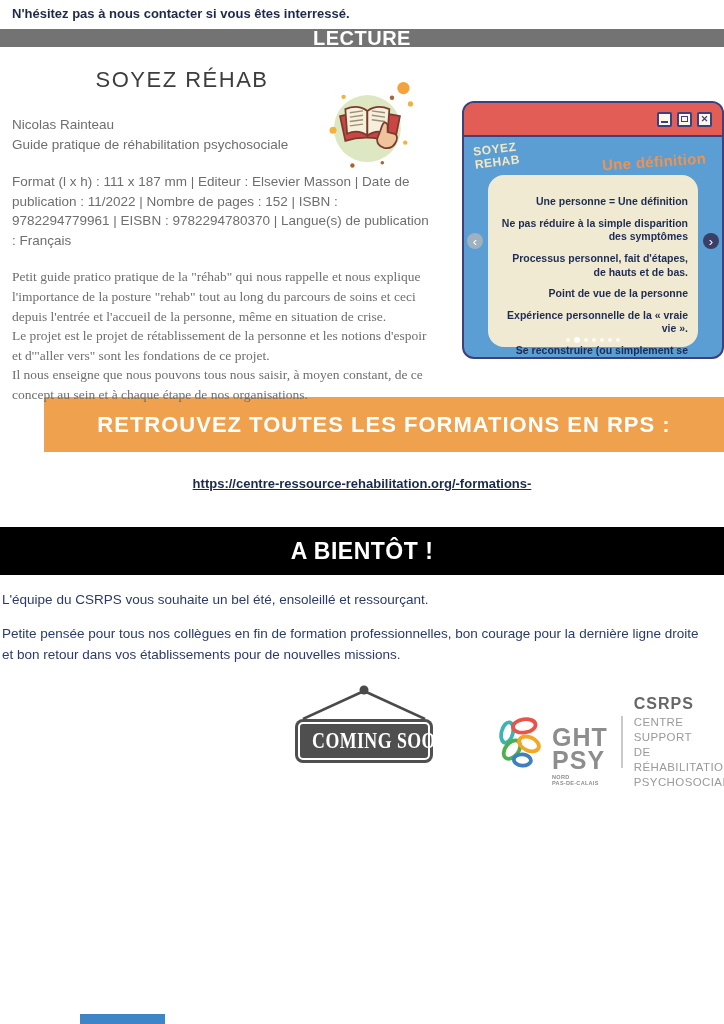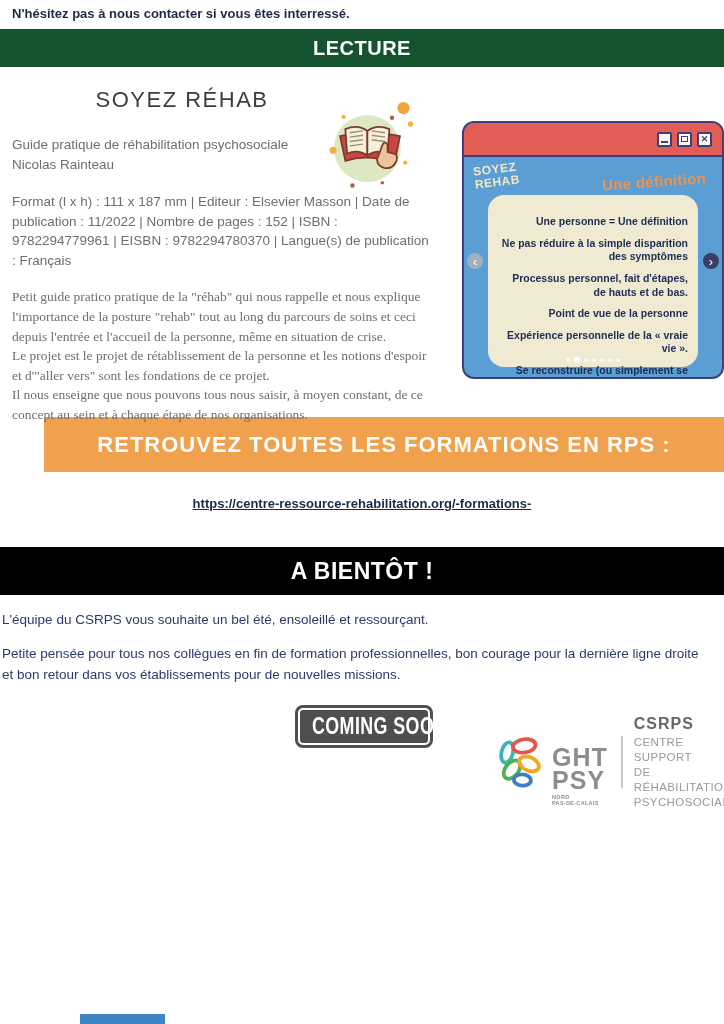--- a/index.html
+++ b/index.html
@@ -3,21 +3,21 @@
 <meta charset="utf-8">
 <style>
   * { margin:0; padding:0; box-sizing:border-box; }
   html,body { background:#ffffff; }
   body { font-family:"Liberation Sans", sans-serif; }
   .page { position:relative; width:724px; height:1024px; background:#fff; overflow:hidden; }
 
   .intro { padding:6px 12px 8px; font-size:13px; font-weight:700; color:#1f2847; }
 
   .banner { display:flex; align-items:center; justify-content:center; color:#fff; font-weight:700; }
-  .banner-teal { height:38px; background:#14532d; font-size:20px; letter-spacing:.5px; }
+  .banner-teal { height:18px; background:#737373; font-size:20px; letter-spacing:.5px; }
   .banner-orange { height:55px; background:#f0a14d; font-size:22px; font-weight:800; letter-spacing:1px;margin-left:44px; }
   .banner-red { height:48px; background:#000000; font-size:23px; font-weight:800; letter-spacing:.5px; }
 
   .content { position:relative; height:330px; padding:0 24px 0 12px; }
   .left-col { position:relative; width:420px; height:100%; }
   .book-title { margin-top:20px; text-align:center; font-size:22px; letter-spacing:1.5px; color:#3d3d3d; width:340px; }
   .book-icon-wrap { position:absolute; top:12px; right:18px; width:88px; height:92px; }
   .meta { margin-top:22px; width:310px; color:#6e6e6e; font-size:13.5px; line-height:1.45; }
   .details { margin-top:18px; color:#6e6e6e; font-size:13.5px; line-height:1.45; }
   .desc { margin-top:17px; color:#6e6e6e; font-size:13.5px; line-height:1.45;font-family:Liberation Serif, serif; }
@@ -47,21 +47,21 @@
   .dot.active { width:6px; height:6px; background:#ffffff; }
 
   .link-row { text-align:center; padding:22px 12px 0; }
   .link-row a { color:#1b2a4a; font-size:13px; font-weight:700; text-decoration:underline; }
   .red-banner-wrap { margin-top:35px; }
 
   .farewell { padding:15px 2px 0; color:#2b3a67; font-size:13.5px; line-height:1.5; }
   .farewell .msg2 { margin-top:14px; max-width:700px; }
 
   .sign-logo-row { display:flex; align-items:flex-start; margin-top:20px; }
-  .sign-wrap { margin-left:295px; width:138px; display:flex; flex-direction:row; align-items:center; }
+  .sign-wrap { margin-left:295px; width:138px; display:flex; flex-direction:column; align-items:center;font-family:Liberation Serif, serif; }
   .sign { width:138px; background:#4f4f4f; border-radius:8px; padding:3px; }
   .sign-inner { border:2px solid #fff; border-radius:5px; text-align:center; color:#fff; padding:4px 0 5px; }
   .sign-text { display:inline-block; font-size:21px; font-weight:800; letter-spacing:.5px; transform:scaleX(.85) scaleY(1.1); white-space:nowrap; }
 
   .ght-logo { display:flex; align-items:center; margin-left:60px; margin-top:10px; }
   .ght-text { margin-left:6px; color:#8d8d8d; font-size:25px; font-weight:600; line-height:.92; letter-spacing:1px;margin-top:28px; }
   .ght-region { font-size:5.5px; font-weight:700; color:#8d8d8d; letter-spacing:.3px; line-height:1.15; margin-top:2px; }
   .logo-divider { width:2px; height:52px; background:#c9c9c9; margin:0 11px 0 13px; }
   .csrps-title { color:#666; font-size:16px; font-weight:700; letter-spacing:1px; margin-bottom:2px; }
   .csrps-line { color:#9a9a9a; font-size:11.5px; letter-spacing:.4px; line-height:1.3; }
@@ -104,22 +104,22 @@
               <line x1="27" y1="53" x2="42" y2="51"></line>
             <line x1="52" y1="36" x2="67" y2="38"></line>
               <line x1="52" y1="41" x2="67" y2="43"></line>
             <line x1="52" y1="46" x2="67" y2="48"></line>
           </g>
           <path d="M62 58 Q66 44 70 52 L70 60 L78 62 Q82 64 80 70 Q76 80 66 78 Q58 76 58 68 Z" fill="#efc49d" stroke="#7a3b2e" stroke-width="2"></path>
         </svg>
       </div>
 
       <div class="meta">
+        <div>Nicolas Rainteau</div>
         <div>Guide pratique de réhabilitation psychosociale</div>
-        <div>Nicolas Rainteau</div>
       </div>
 
       <div class="details">Format (l x h) : 111 x 187 mm | Editeur : Elsevier Masson | Date de publication : 11/2022 | Nombre de pages : 152 | ISBN : 9782294779961 | EISBN : 9782294780370 | Langue(s) de publication : Français</div>
 
       <div class="desc">
         <div>Petit guide pratico pratique de la "réhab" qui nous rappelle et nous explique l'importance de la posture "rehab" tout au long du parcours de soins et ceci depuis l'entrée et l'accueil de la personne, même en situation de crise.</div>
         <div>Le projet est le projet de rétablissement de la personne et les notions d'espoir et d'"aller vers" sont les fondations de ce projet.</div>
         <div>Il nous enseigne que nous pouvons tous nous saisir, à moyen constant, de ce concept au sein et à chaque étape de nos organisations.</div>
       </div>
     </div>

